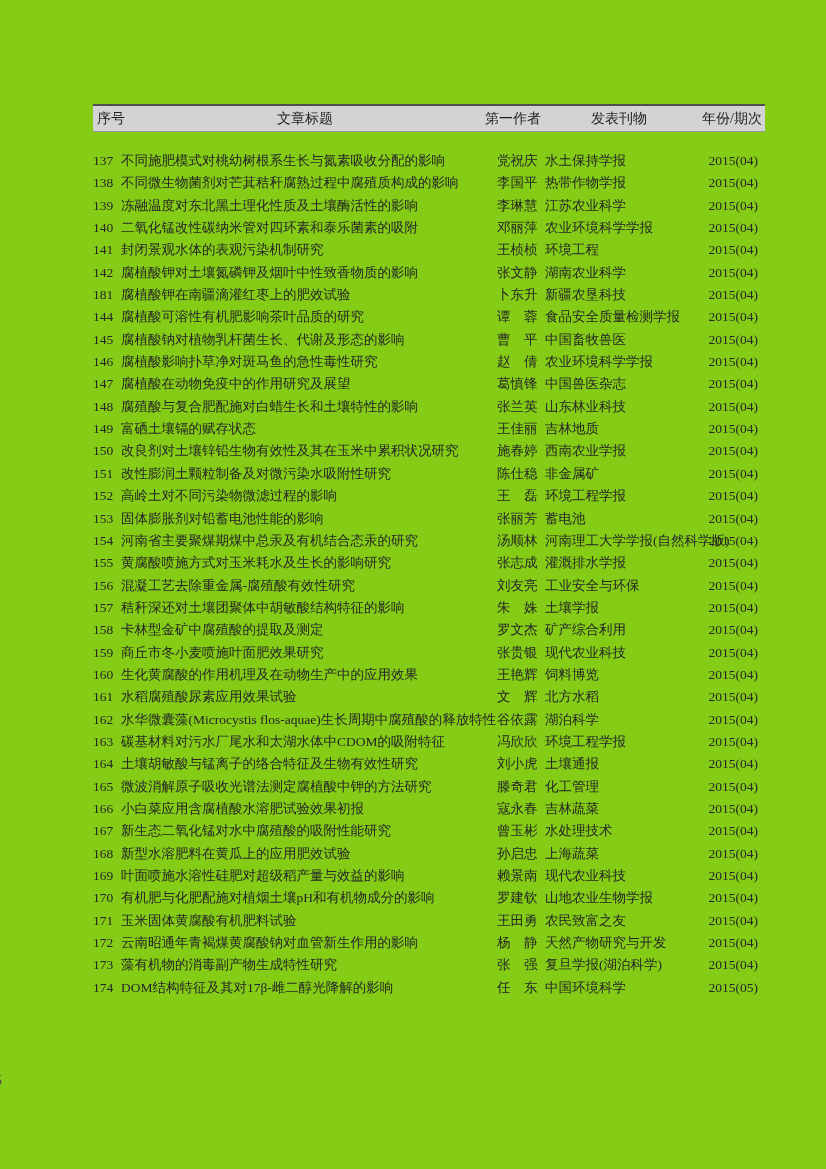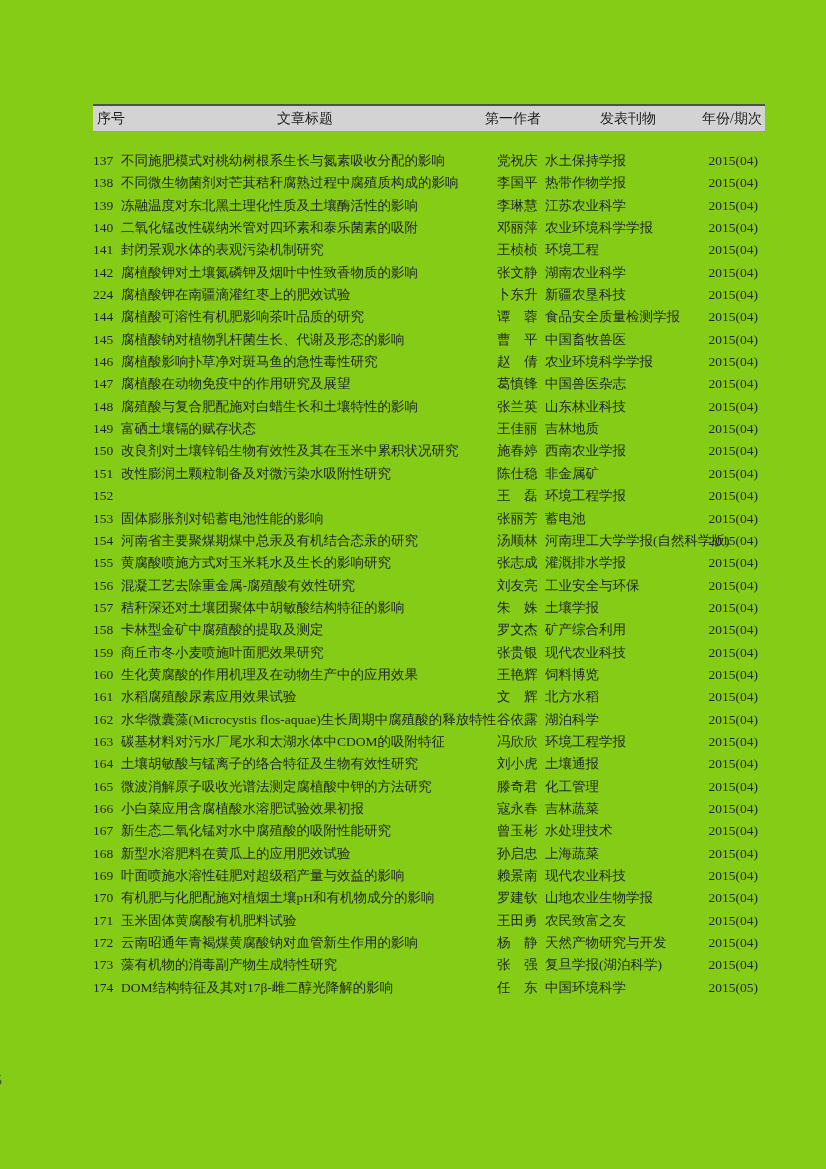--- a/index.html
+++ b/index.html
@@ -28,21 +28,21 @@
     position: absolute;
     top: 0;
     line-height: 25px;
     font-size: 14px;
     color: #1e1e1e;
     white-space: nowrap;
   }
   .h-no    { left: 4px; }
   .h-title { left: 212px; transform: translateX(-50%); }
   .h-author{ left: 420px; transform: translateX(-50%); }
-  .h-journal{ left: 526px; transform: translateX(-50%); margin-left: 9px; }
+  .h-journal{ left: 526px; transform: translateX(-50%); }
   .h-issue { right: 3px; }
 
   
   .rows {
     position: absolute;
     left: 93px; top: 150px;
     width: 667px;
   }
   .row {
     position: relative;
@@ -125,21 +125,21 @@
 
     <div class="row">
       <span class="cell c-no">142</span>
       <span class="cell c-title">腐植酸钾对土壤氮磷钾及烟叶中性致香物质的影响</span>
       <span class="cell c-author">张文静</span>
       <span class="cell c-pub">湖南农业科学</span>
       <span class="cell c-year">2015(04)</span>
     </div>
 
     <div class="row">
-      <span class="cell c-no">224</span>
+      <span class="cell c-no">181</span>
       <span class="cell c-title">腐植酸钾在南疆滴灌红枣上的肥效试验</span>
       <span class="cell c-author">卜东升</span>
       <span class="cell c-pub">新疆农垦科技</span>
       <span class="cell c-year">2015(04)</span>
     </div>
 
     <div class="row">
       <span class="cell c-no">144</span>
       <span class="cell c-title">腐植酸可溶性有机肥影响茶叶品质的研究</span>
       <span class="cell c-author">谭　蓉</span>
@@ -198,20 +198,21 @@
     <div class="row">
       <span class="cell c-no">151</span>
       <span class="cell c-title">改性膨润土颗粒制备及对微污染水吸附性研究</span>
       <span class="cell c-author">陈仕稳</span>
       <span class="cell c-pub">非金属矿</span>
       <span class="cell c-year">2015(04)</span>
     </div>
 
     <div class="row">
       <span class="cell c-no">152</span>
+      <span class="cell c-title">高岭土对不同污染物微滤过程的影响</span>
       <span class="cell c-author">王　磊</span>
       <span class="cell c-pub">环境工程学报</span>
       <span class="cell c-year">2015(04)</span>
     </div>
 
     <div class="row">
       <span class="cell c-no">153</span>
       <span class="cell c-title">固体膨胀剂对铅蓄电池性能的影响</span>
       <span class="cell c-author">张丽芳</span>
       <span class="cell c-pub">蓄电池</span>

